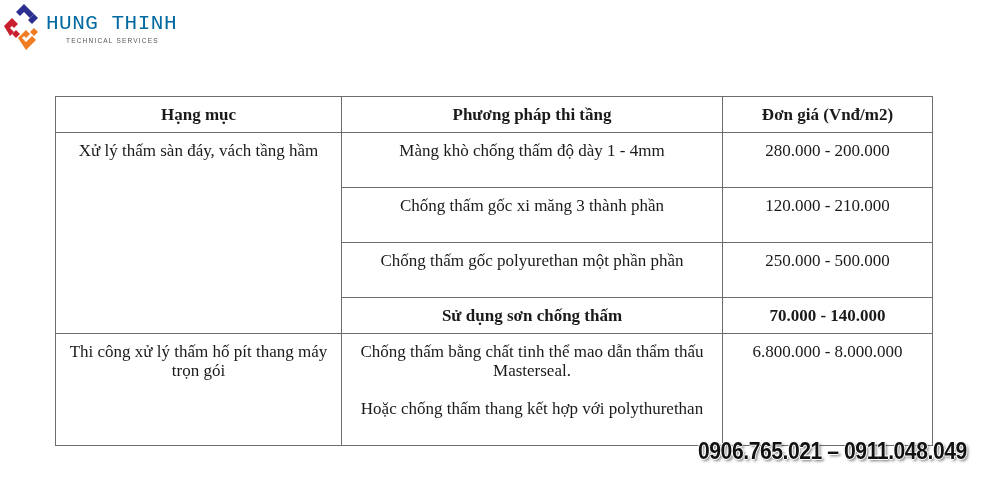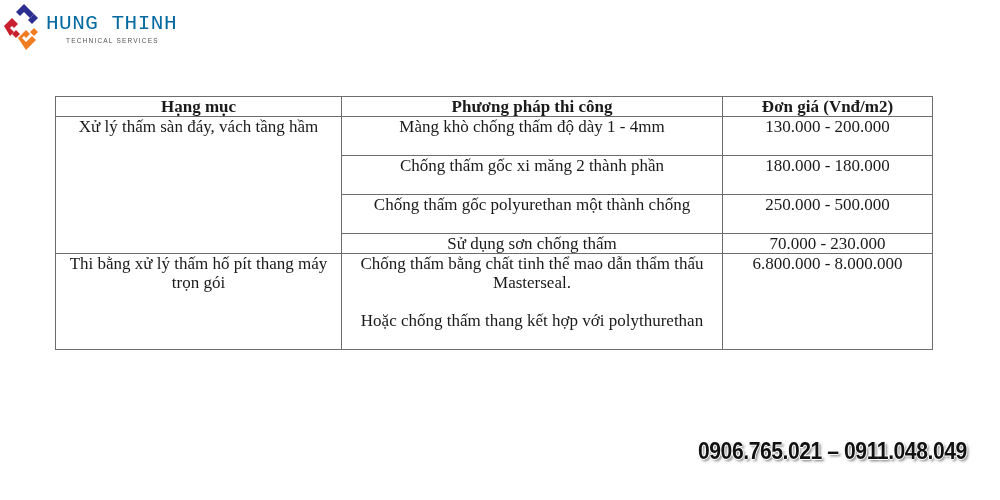--- a/index.html
+++ b/index.html
@@ -15,27 +15,27 @@
   }
   .logo-sub {
     position: absolute; left: 66px; top: 37px; font-family: "Liberation Sans", sans-serif;
     font-size: 6.5px; color: #555; letter-spacing: 1.2px; line-height: 8px;
   }
   table.price {
     position: absolute; left: 55px; top: 96px; width: 877px; border-collapse: collapse;
     table-layout: fixed;
   }
   table.price th, table.price td {
-    border: 1.5px solid #6d6d6d; padding: 0 6px; text-align: center; vertical-align: top;
+    border: 1.5px solid #6d6d6d; padding: 8px 6px; text-align: center; vertical-align: top;
     font-size: 17px; line-height: 19px;
   }
   table.price th { font-weight: bold; height: 19px; }
   col.c1 { width: 286px; } col.c2 { width: 381px; } col.c3 { width: 210px; }
   tr.r1 td, tr.r2 td, tr.r3 td { height: 38px; }
-  tr.r4 td { height: 19px; }
+  tr.r4 td { height: 19px; font-weight: bold; }
   tr.r5 td { height: 95px; }
   td.group2 { vertical-align: middle; }
   .spacer { display: block; height: 19px; }
   .phone {
     position: absolute; left: 698px; top: 438px; font-family: "Liberation Sans", sans-serif;
     font-size: 23px; font-weight: bold; color: #111; letter-spacing: -0.5px;
     -webkit-text-stroke: 0px; transform: scaleX(0.92); transform-origin: left top;
     text-shadow: 1px 0 0 #fff, -1px 0 0 #fff, 0 1px 0 #fff, 0 -1px 0 #fff,
                  2px 2px 3px rgba(0,0,0,0.55);
   }
@@ -58,44 +58,44 @@
 
 <table class="price">
   <colgroup>
       <col class="c1">
       <col class="c2">
       <col class="c3">
     </colgroup>
   <thead>
     <tr>
       <th>Hạng mục</th>
-      <th>Phương pháp thi công</th>
+      <th>Phương pháp thi tầng</th>
       <th>Đơn giá (Vnđ/m2)</th>
     </tr>
   </thead>
   <tbody>
     <tr class="r1">
       <td rowspan="4">Xử lý thấm sàn đáy, vách tầng hầm</td>
       <td>Màng khò chống thấm độ dày 1 - 4mm</td>
-      <td>130.000 - 200.000</td>
+      <td>280.000 - 200.000</td>
     </tr>
     <tr class="r2">
-      <td>Chống thấm gốc xi măng 2 thành phần</td>
-      <td>180.000 - 180.000</td>
+      <td>Chống thấm gốc xi măng 3 thành phần</td>
+      <td>120.000 - 210.000</td>
     </tr>
     <tr class="r3">
-      <td>Chống thấm gốc polyurethan một thành chống</td>
+      <td>Chống thấm gốc polyurethan một phần phần</td>
       <td>250.000 - 500.000</td>
     </tr>
     <tr class="r4">
       <td>Sử dụng sơn chống thấm</td>
-      <td>70.000 - 230.000</td>
+      <td>70.000 - 140.000</td>
     </tr>
     <tr class="r5">
-      <td class="group2">Thi bằng xử lý thấm hố pít thang máy trọn gói</td>
+      <td class="group2">Thi công xử lý thấm hố pít thang máy trọn gói</td>
       <td>
         <span>Chống thấm bằng chất tinh thể mao dẫn thẩm thấu Masterseal.</span>
         <span class="spacer"></span>
         <span>Hoặc chống thấm thang kết hợp với polythurethan</span>
       </td>
       <td>6.800.000 - 8.000.000</td>
     </tr>
   </tbody>
 </table>
 

